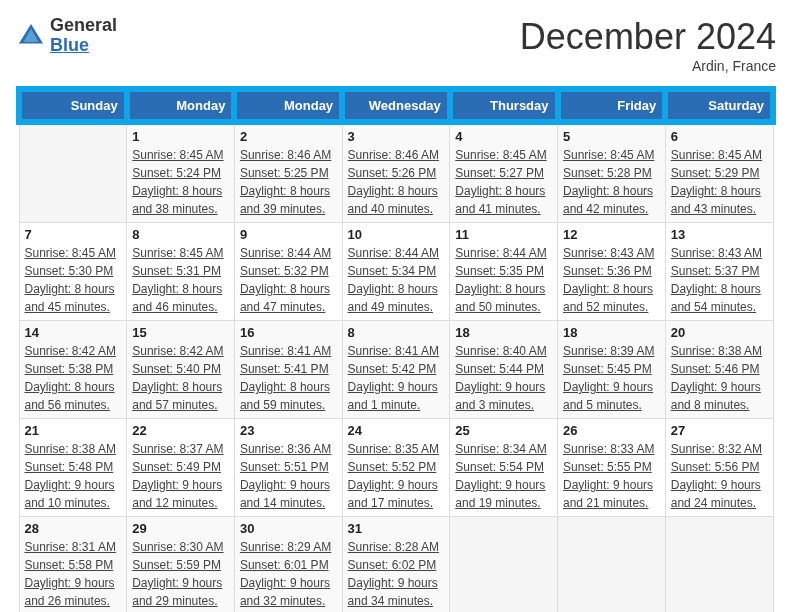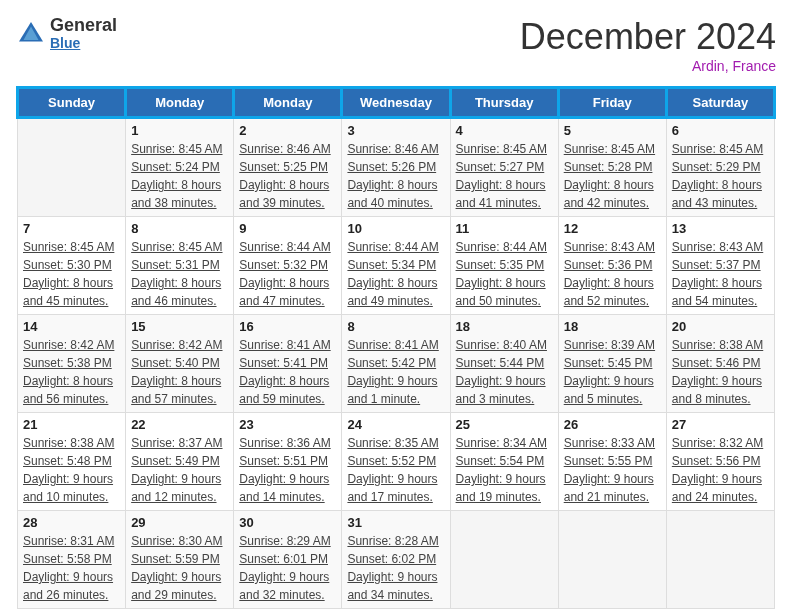--- a/index.html
+++ b/index.html
@@ -25,54 +25,54 @@
       display: flex;
       flex-direction: column;
       line-height: 1.1;
     }
     .logo-general {
       font-size: 18px;
       font-weight: bold;
       color: #333;
     }
     .logo-blue {
-      font-size: 14px;
+      font-size: 18px;
       font-weight: bold;
       color: #2a6db5;
       text-decoration: underline;
     }
     .logo-icon {
       width: 30px;
       height: 30px;
     }
     .title-block {
       text-align: right;
     }
     .month-title {
       font-size: 36px;
       font-weight: normal;
       color: #333;
     }
     .location {
       font-size: 14px;
-      color: #a21caf;
+      color: #404040;
     }
     table {
       width: 100%;
       border-collapse: collapse;
       table-layout: fixed;
     }
     thead th {
       background-color: #2a6db5;
       color: #fff;
-      text-align: center;
+      text-align: right;
       padding: 6px 6px;
       font-size: 13px;
       font-weight: bold;
-      border: 3px solid #0ea5e9;
+      border: 6px solid #0ea5e9;
     }
     tbody td {
       border: 1px solid #ddd;
       vertical-align: top;
       padding: 4px 5px;
       font-size: 10.5px;
       color: #333;
       height: 90px;
       background: #fff;
     }

